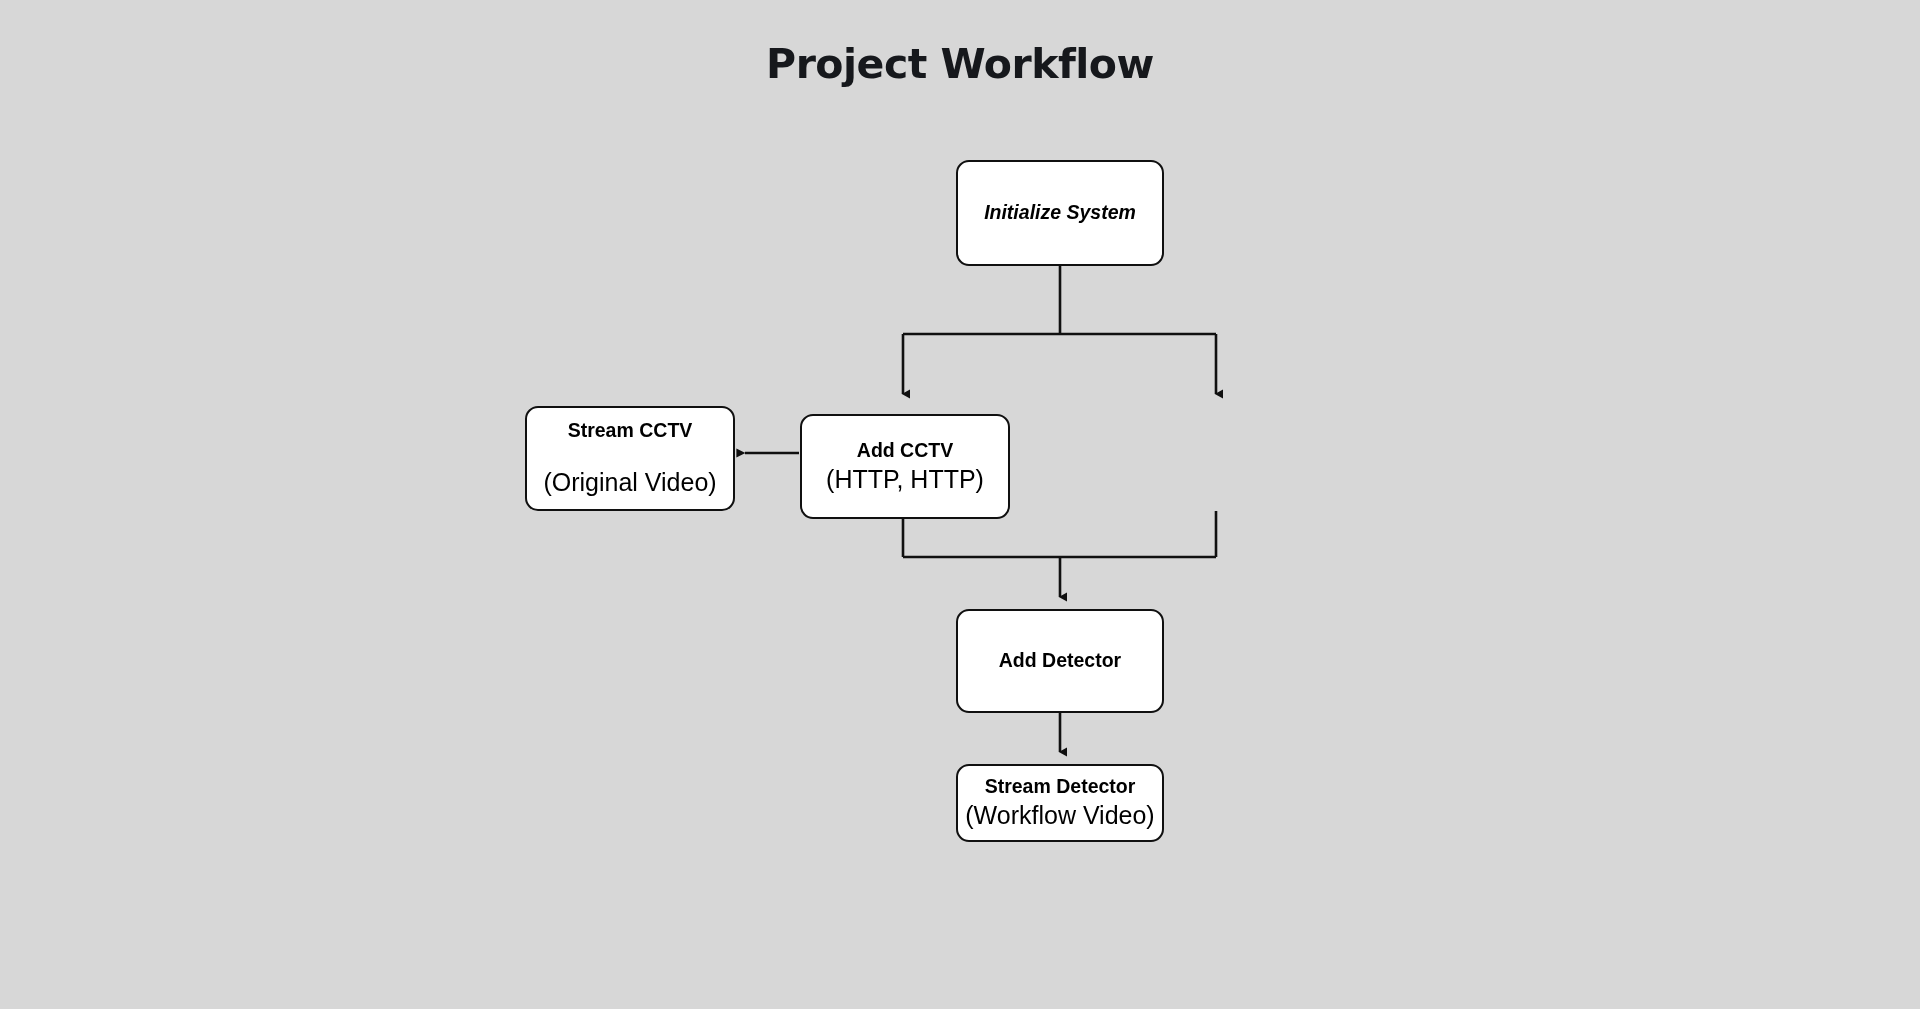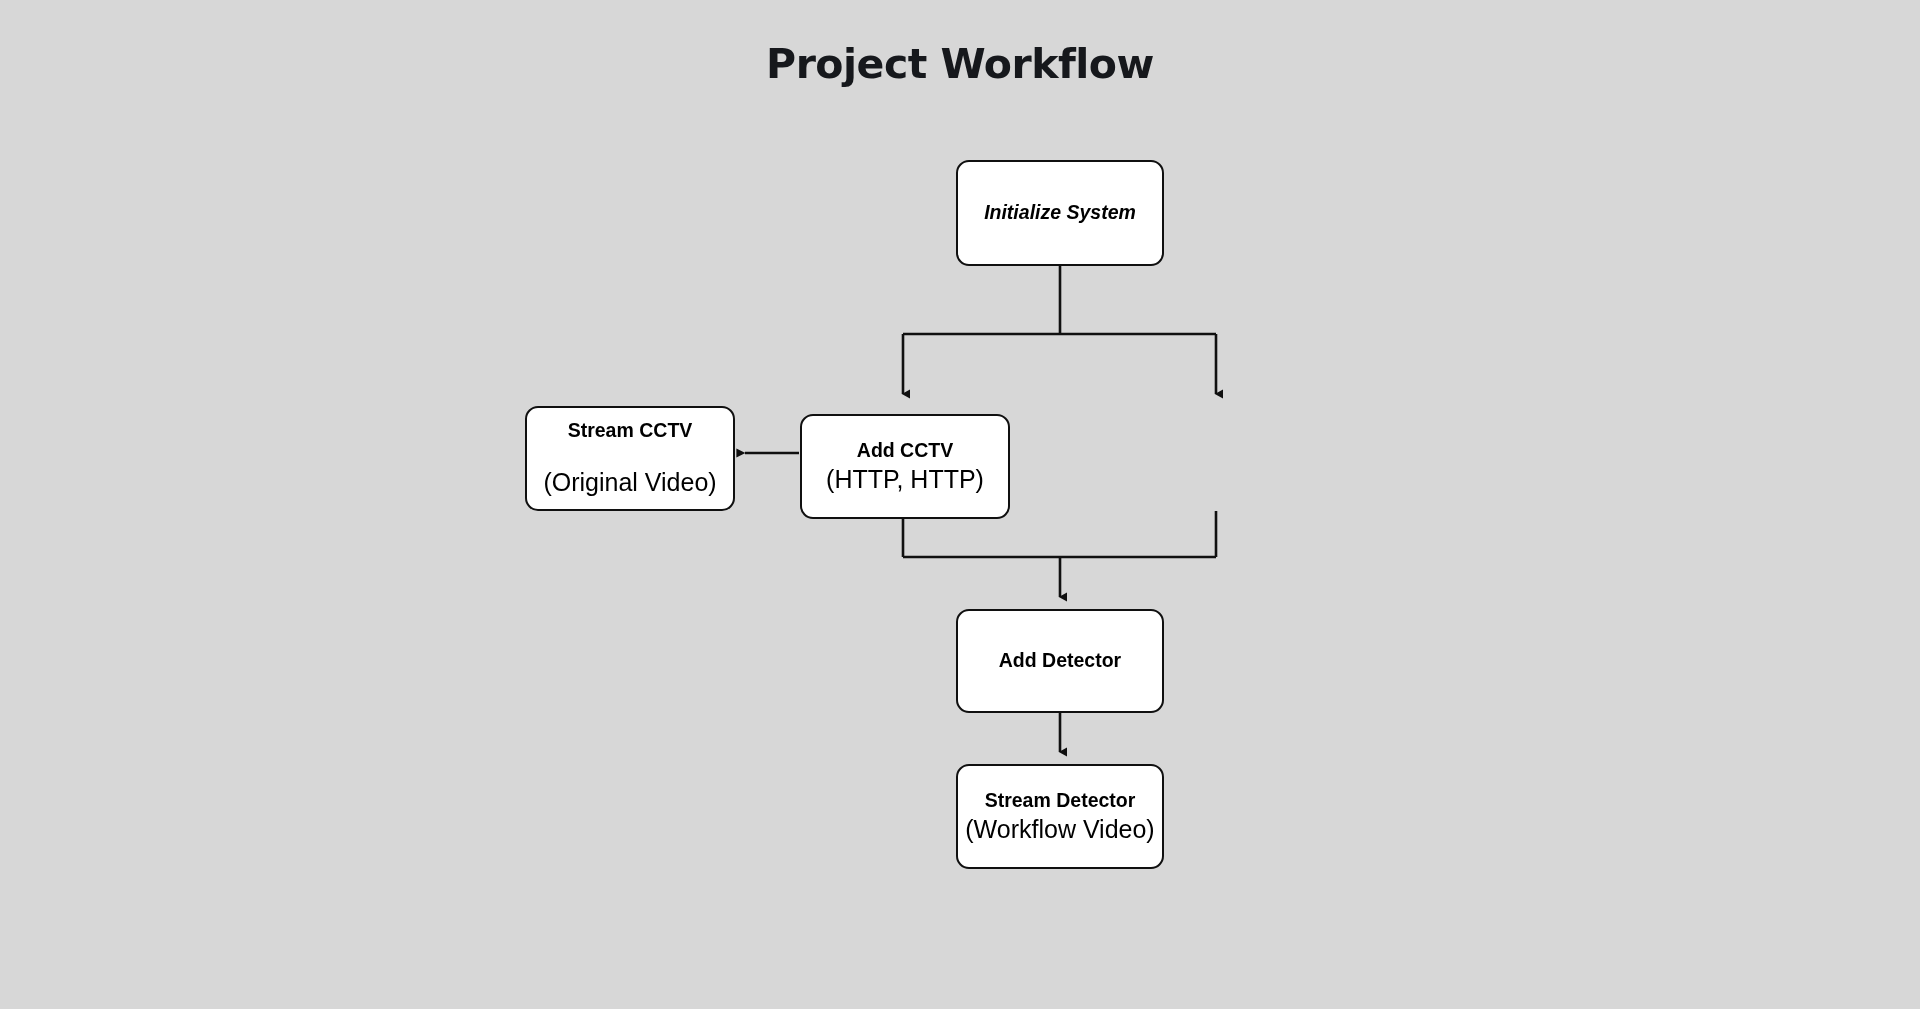--- a/index.html
+++ b/index.html
@@ -125,18 +125,18 @@
     <span class="node-line-1">Add CCTV</span>
     <span class="node-line-2">(HTTP, HTTP)</span>
   </div>
 
 
   <div class="node-box" style="left:956px; top:609px; width:208px; height:104px;">
     <span class="node-line-1">Add Detector</span>
 
   </div>
 
-  <div class="node-box" style="left:956px; top:764px; width:208px; height:105px;">
+  <div class="node-box" style="left:956px; top:764px; width:208px; height:78px;">
     <span class="node-line-1">Stream Detector</span>
     <span class="node-line-2">(Workflow Video)</span>
   </div>
 
 </div>
 
 </body></html>

